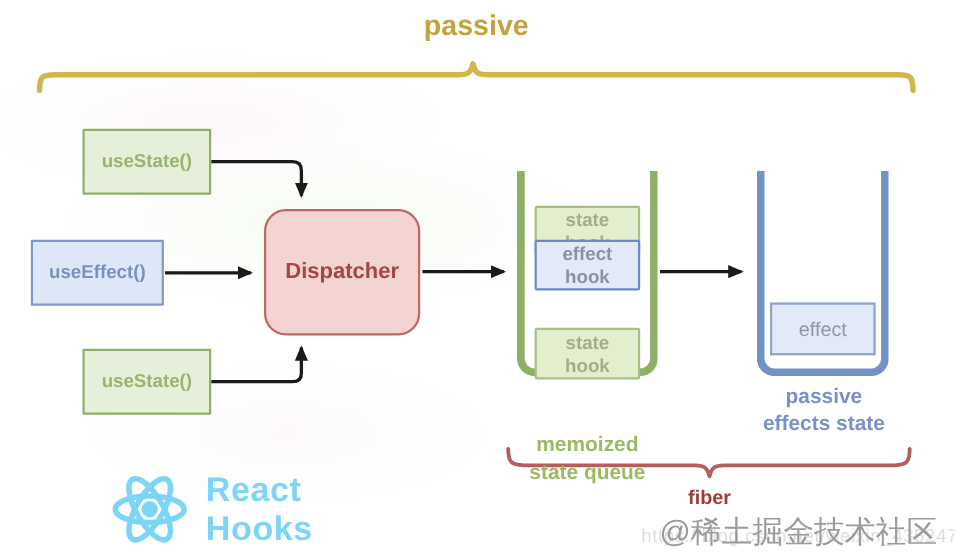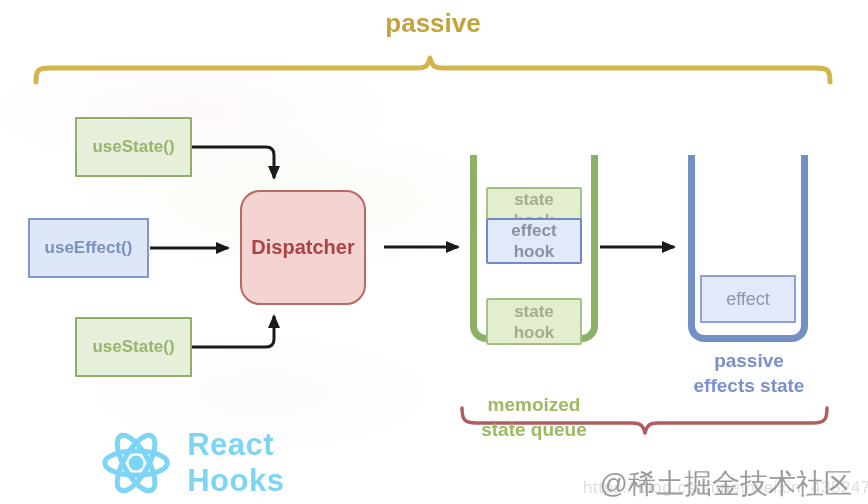--- a/index.html
+++ b/index.html
@@ -21,21 +21,21 @@
   .node{
     border-radius:1px;display:flex;align-items:center;justify-content:center;
     font-weight:bold;font-size:17px;box-sizing:border-box;
   }
   .node.state{background:var(--green-fill);border:2px solid var(--green-border);color:var(--green-text);}
   .node.effect{background:var(--blue-fill);border:2px solid var(--blue-border);color:var(--blue-text);}
   #node-usestate-top{left:75px;top:117px;width:117px;height:60px;}
   #node-useeffect{left:28px;top:218px;width:121px;height:60px;}
   #node-usestate-bottom{left:75px;top:317px;width:117px;height:60px;}
   #node-dispatcher{
-    left:240px;top:190px;width:126px;height:115px;border-radius:20px;
+    left:240px;top:190px;width:142px;height:115px;border-radius:20px;
     background:var(--red-fill);border:2.5px solid var(--red-border);color:var(--red-text);
     display:flex;align-items:center;justify-content:center;font-weight:bold;font-size:20px;box-sizing:border-box;
   }
   
   .queue{
     box-sizing:border-box;border-style:solid;border-top:none;
     border-radius:0 0 16px 16px;background:transparent;
   }
   #queue-memoized{left:470px;top:155px;width:128px;height:187px;border-width:7px;border-color:var(--queue-green);}
   #queue-passive{left:688px;top:155px;width:120px;height:187px;border-width:7px;border-color:var(--queue-blue);}
@@ -119,20 +119,21 @@
   <div class="abs hookbox state" id="hook-state-2">state
 hook</div>
   <div class="abs queue-label" id="label-memoized">memoized
 state queue</div>
 
   <div class="abs queue" id="queue-passive"></div>
   <div class="abs" id="passive-effect-box">effect</div>
   <div class="abs queue-label" id="label-passive">passive
 effects state</div>
 
+  <div class="abs" id="fiber-label">fiber</div>
 
   <div class="abs" id="brand">
     <svg width="84" height="80" viewBox="-50 -48 100 96" aria-hidden="true">
       <g stroke="var(--react-blue)" stroke-width="6.5" fill="none">
         <ellipse rx="40" ry="15.5"></ellipse>
         <ellipse rx="40" ry="15.5" transform="rotate(60)"></ellipse>
         <ellipse rx="40" ry="15.5" transform="rotate(120)"></ellipse>
       </g>
       <circle r="9.5" fill="var(--react-blue)"></circle>
     </svg>

